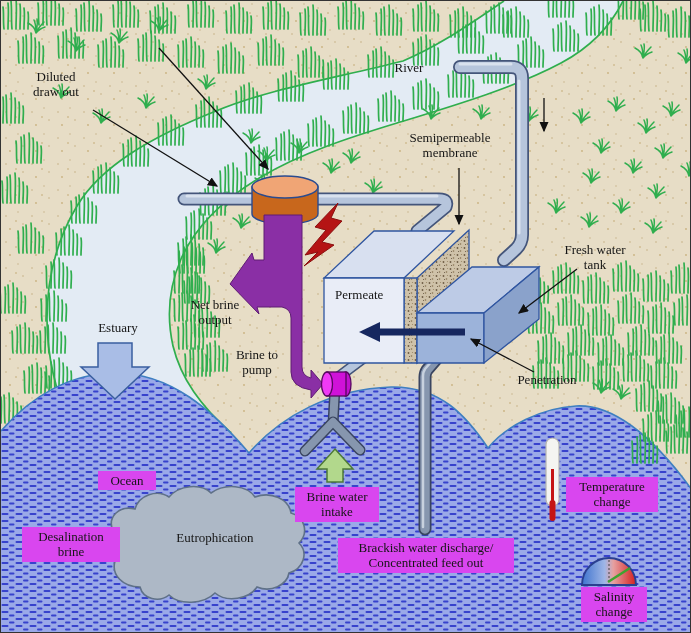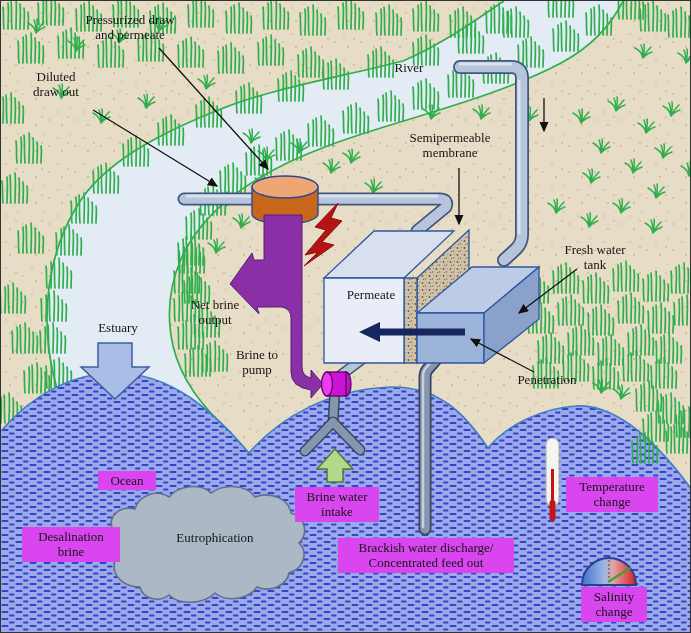--- a/index.html
+++ b/index.html
@@ -12,21 +12,21 @@
   .boxed{background:#d946ef;padding:2px 4px;}
   #lbl-pressurized{left:58px;top:11px;width:142px}
   #lbl-diluted{left:12px;top:68px;width:86px}
   #lbl-river{left:378px;top:59px;width:60px}
   #lbl-fresh-intake{left:518px;top:65px;width:156px}
   #lbl-semipermeable{left:386px;top:129px;width:126px}
   #lbl-fresh-tank{left:542px;top:241px;width:104px}
   #lbl-total-power{left:170px;top:209px;width:112px}
   #lbl-net-power{left:164px;top:296px;width:100px}
   #lbl-power-pump{left:210px;top:346px;width:92px}
-  #lbl-permeate{left:334px;top:286px;width:72px;text-align:center}
+  #lbl-permeate{left:334px;top:286px;width:72px;text-align:left}
   #lbl-penetration{left:496px;top:371px;width:100px}
   #lbl-estuary{left:80px;top:319px;width:74px}
   #lbl-ocean{left:97px;top:470px;width:50px}
   #lbl-desalination{left:21px;top:526px;width:90px}
   #lbl-eutrophication{left:155px;top:529px;width:118px}
   #lbl-brine{left:294px;top:486px;width:76px}
   #lbl-brackish{left:337px;top:537px;width:168px}
   #lbl-temperature{left:565px;top:476px;width:84px}
   #lbl-salinity{left:580px;top:586px;width:58px}
   .pipeO{fill:none;stroke:#44557a;stroke-linecap:round;stroke-linejoin:round}
@@ -324,22 +324,20 @@
     <rect x="548.5" y="499" width="6" height="21" rx="3" fill="#c51414"></rect>
   </g>
 
   <g>
     <path d="M581,584 A27,27 0 0 1 635,584 Z" fill="url(#gg)" stroke="#2a3f8f" stroke-width="2"></path>
     <line x1="608" y1="559" x2="608" y2="581" stroke="#444" stroke-width="1" stroke-dasharray="2,2"></line>
     <line x1="607" y1="581" x2="629" y2="567" stroke="#3fa32f" stroke-width="2.5"></line>
   </g>
 </svg>
 
-<div class="lbl" id="lbl-pressurized">Pressurized draw
-and permeate</div>
 <div class="lbl" id="lbl-diluted">Diluted
 draw out</div>
 <div class="lbl" id="lbl-river">River</div>
 <div class="lbl" id="lbl-semipermeable">Semipermeable
 membrane</div>
 <div class="lbl" id="lbl-fresh-tank">Fresh water
 tank</div>
 <div class="lbl" id="lbl-net-power">Net brine
 output</div>
 <div class="lbl" id="lbl-power-pump">Brine to

